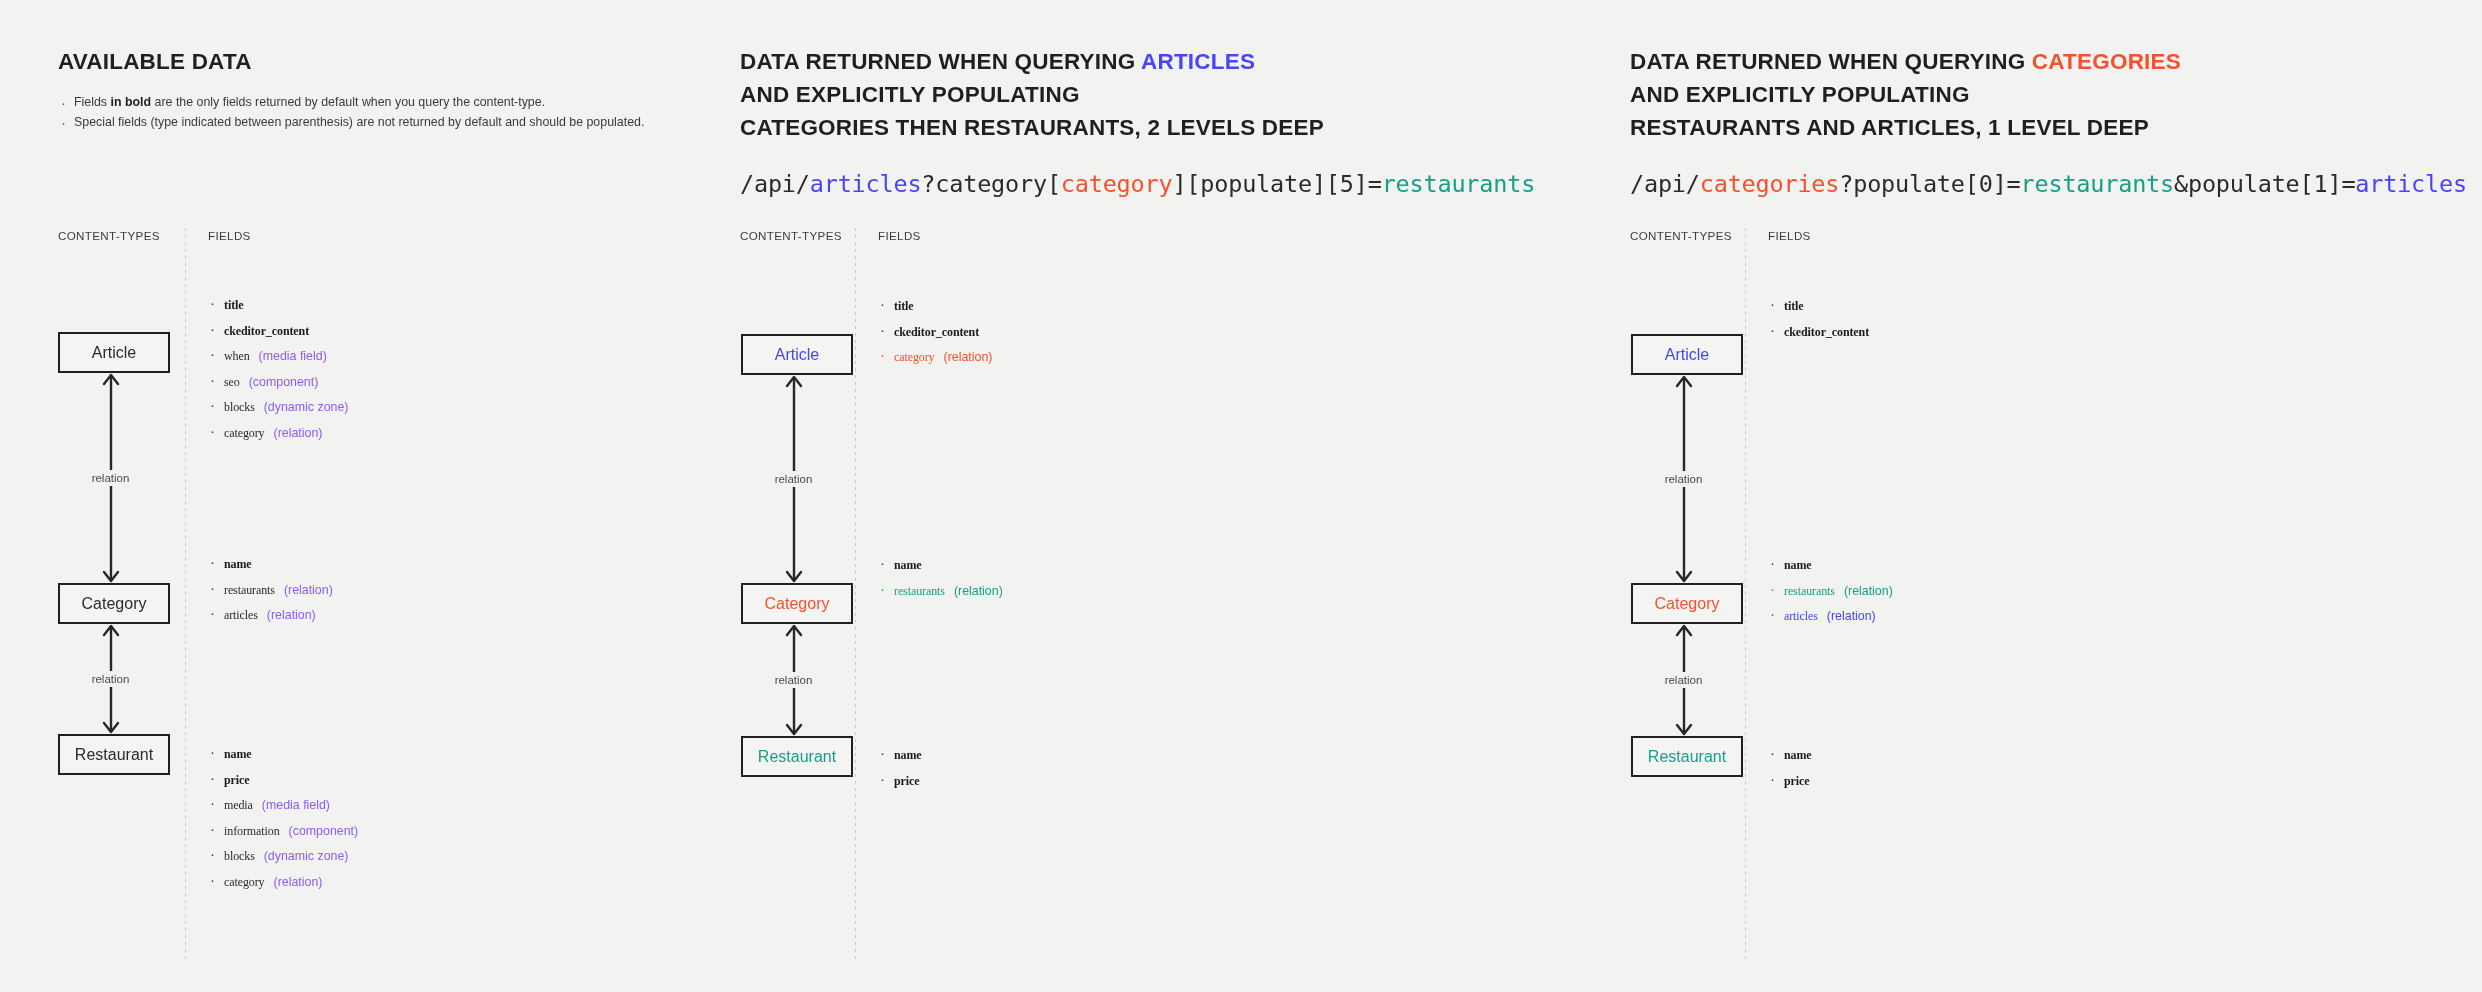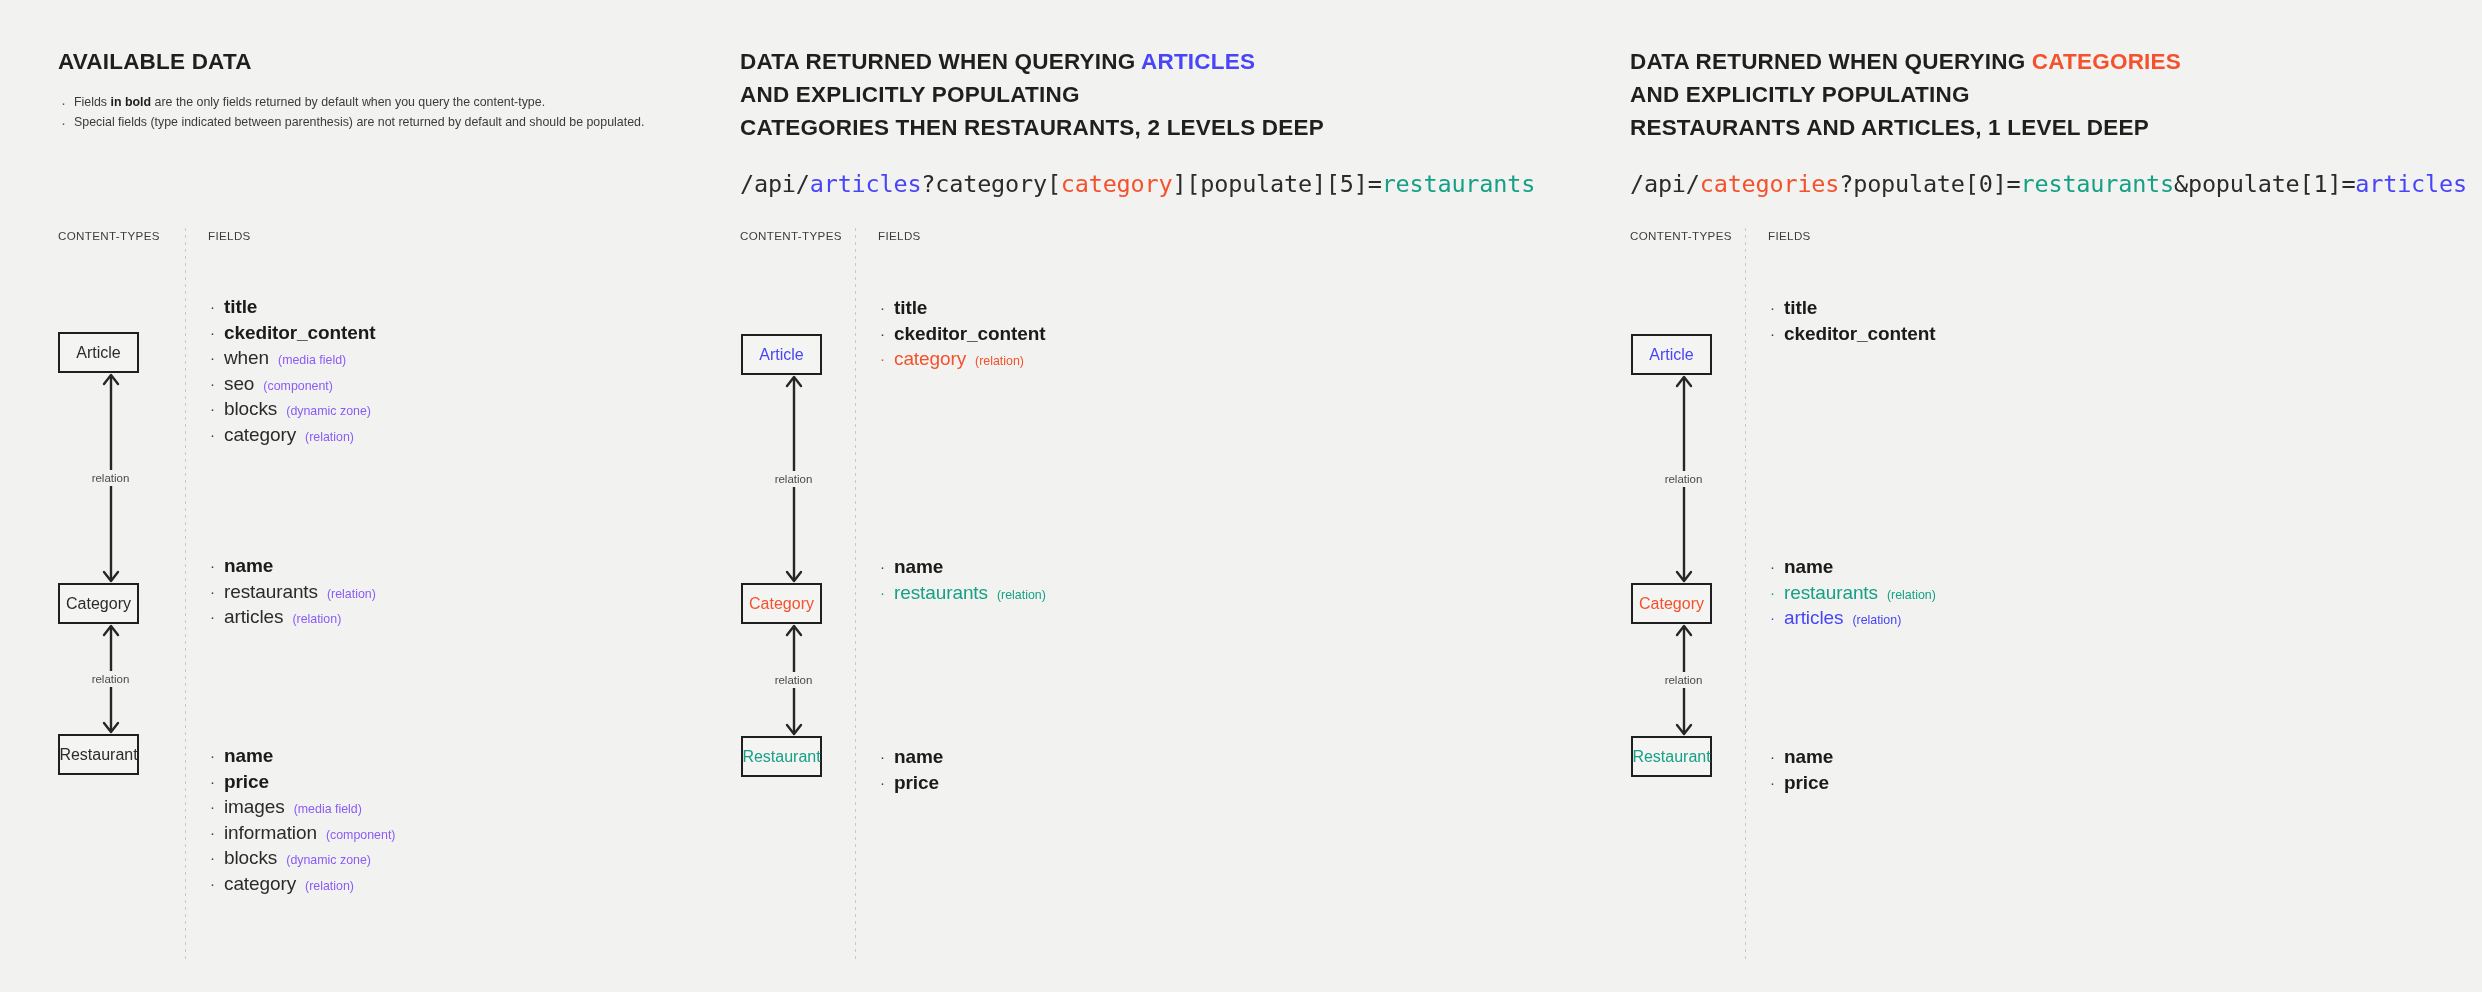--- a/index.html
+++ b/index.html
@@ -100,21 +100,21 @@
     width: 1px;
     height: 735px;
     background-image: linear-gradient(to bottom, #c9c9c9 0 3px, rgba(0,0,0,0) 3px 7px);
     background-size: 1px 7px;
     background-repeat: repeat-y;
   }
 
   
   .entity-box {
     position: absolute;
-    width: 81px;
+    width: 112px;
     height: 41px;
     border: 2.5px solid #1f1f1f;
     background: #f4f4f3;
     display: flex;
     align-items: center;
     justify-content: center;
     font-size: 16px;
     color: #2b2b2b;
     line-height: 1;
   }
@@ -152,22 +152,22 @@
   .field-bullet {
     width: 14px;
     flex: 0 0 14px;
     font-size: 15px;
     line-height: 1;
     color: #3a3a3a;
     position: relative;
     top: -1px;
   }
   .fname {
-    font-family: Liberation Sans, sans-serif;
-    font-size: 19px;
+    font-family: Liberation Serif, serif;
+    font-size: 12px;
     color: #2b2b2b;
     letter-spacing: -0.1px;
   }
   .fname.bold { font-weight: bold; color: #1b1b1b; }
   .ftype {
     font-family: "Liberation Sans", sans-serif;
     font-size: 12.4px;
     color: #8b5cf6;
     margin-left: 9px;
   }
@@ -266,21 +266,21 @@
         <div class="field-row">
           <span class="field-bullet">·</span>
           <span class="fname bold">name</span>
         </div>
         <div class="field-row">
           <span class="field-bullet">·</span>
           <span class="fname bold">price</span>
         </div>
         <div class="field-row">
           <span class="field-bullet">·</span>
-          <span class="fname">images</span>
+          <span class="fname">media</span>
           <span class="ftype">(media field)</span>
         </div>
         <div class="field-row">
           <span class="field-bullet">·</span>
           <span class="fname">information</span>
           <span class="ftype">(component)</span>
         </div>
         <div class="field-row">
           <span class="field-bullet">·</span>
           <span class="fname">blocks</span>

